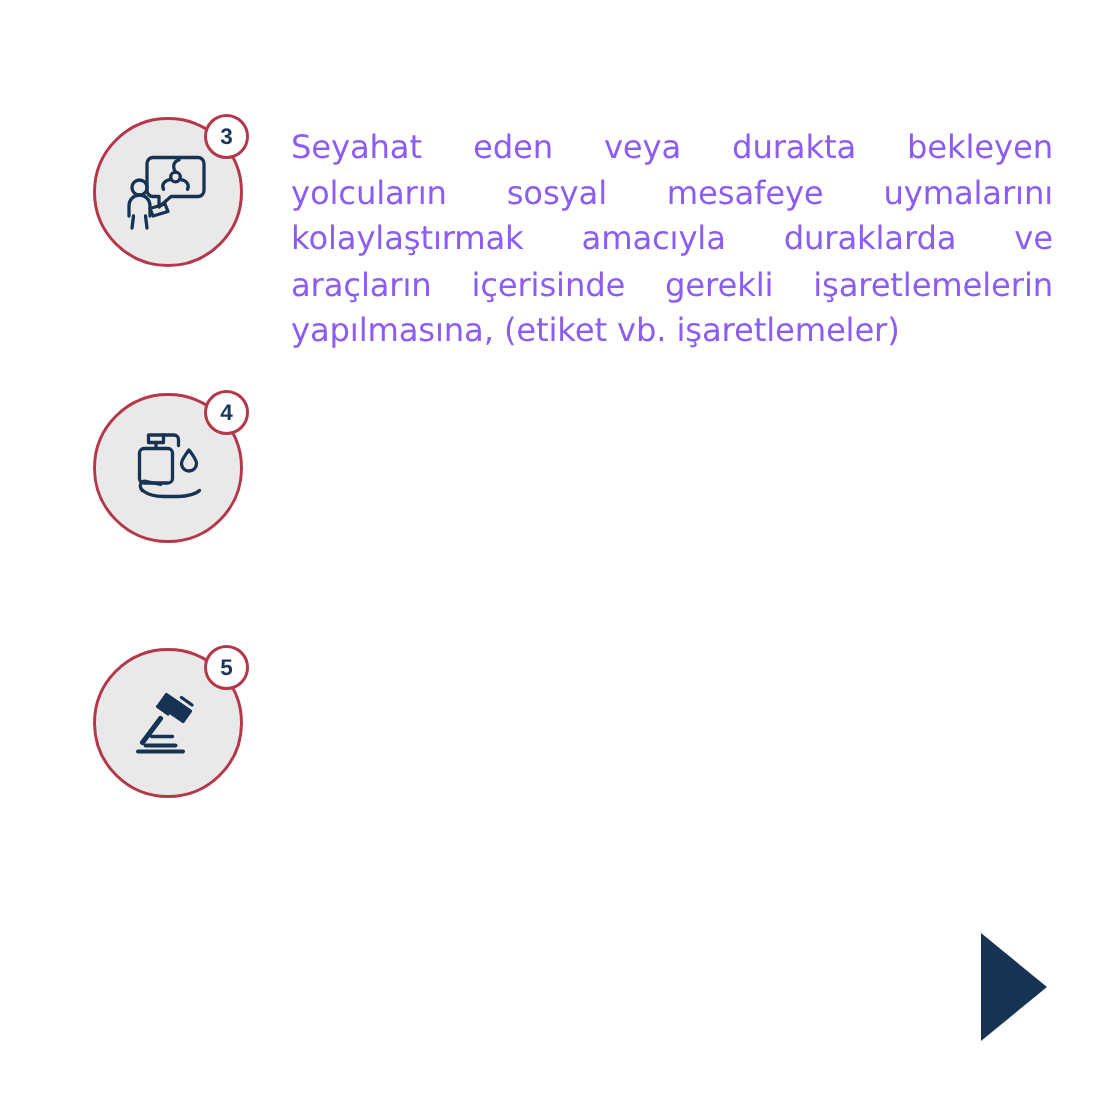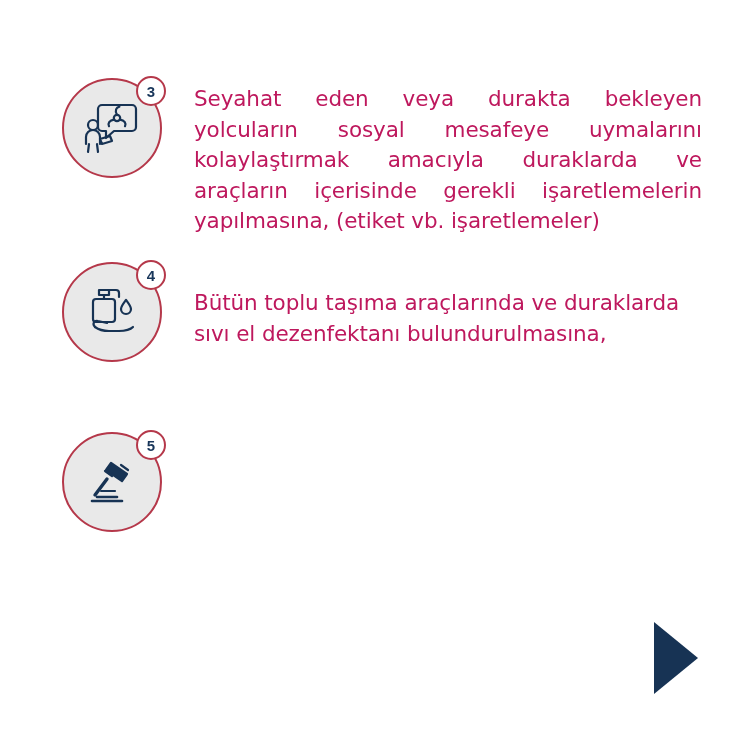--- a/index.html
+++ b/index.html
@@ -67,21 +67,21 @@
     font-weight: bold;
     display: flex;
     align-items: center;
     justify-content: center;
     font-family: "Liberation Sans", sans-serif;
     z-index: 3;
   }
 
   .text {
     margin-left: 32px;
-    color: #be185d;
+    color: #8b5cf6;
     font-size: 21.5px;
     line-height: 1.42;
     font-family: "DejaVu Sans", sans-serif;
     letter-spacing: -0.1px;
     flex: 1 1 auto;
   }
   .text.justified { text-align: justify; }
   .text-1 { padding-top: 6px; width: 520px; }
   .text-2 { padding-top: 26px; width: 510px; }
   .text-3 { padding-top: 8px; width: 500px; }
@@ -136,21 +136,20 @@
               <path d="M26 7 h7 a3 3 0 0 1 3 3 v4"></path>
               <path d="M43 17 c3 4 5 6.5 5 9 a5 5 0 0 1 -10 0 c0 -2.5 2 -5 5 -9 z"></path>
               <path d="M12 44 c4 3 9 4 14 4 h10 c6 0 12 -2 14 -4"></path>
               <path d="M12 44 c-3 -3 -1 -7 3 -6 l9 2"></path>
             </g>
           </svg>
         </span>
       </div>
       <div class="num-badge">4</div>
     </div>
-    <div class="text text-2">Bütün toplu taşıma araçlarında ve duraklarda sıvı el dezenfektanı bulundurulmasına,</div>
   </div>
 
   <div class="item item-3">
     <div class="badge-wrap">
       <div class="circle">
         <span>
           <svg width="58" height="58" viewBox="0 0 58 58">
             <g fill="none" stroke="#173354" stroke-width="2.2" stroke-linecap="round" stroke-linejoin="round">
               <path d="M28 10 l16 11 l-5 7 l-16 -11 z" fill="#173354"></path>
               <path d="M22 18 l7 5"></path>

